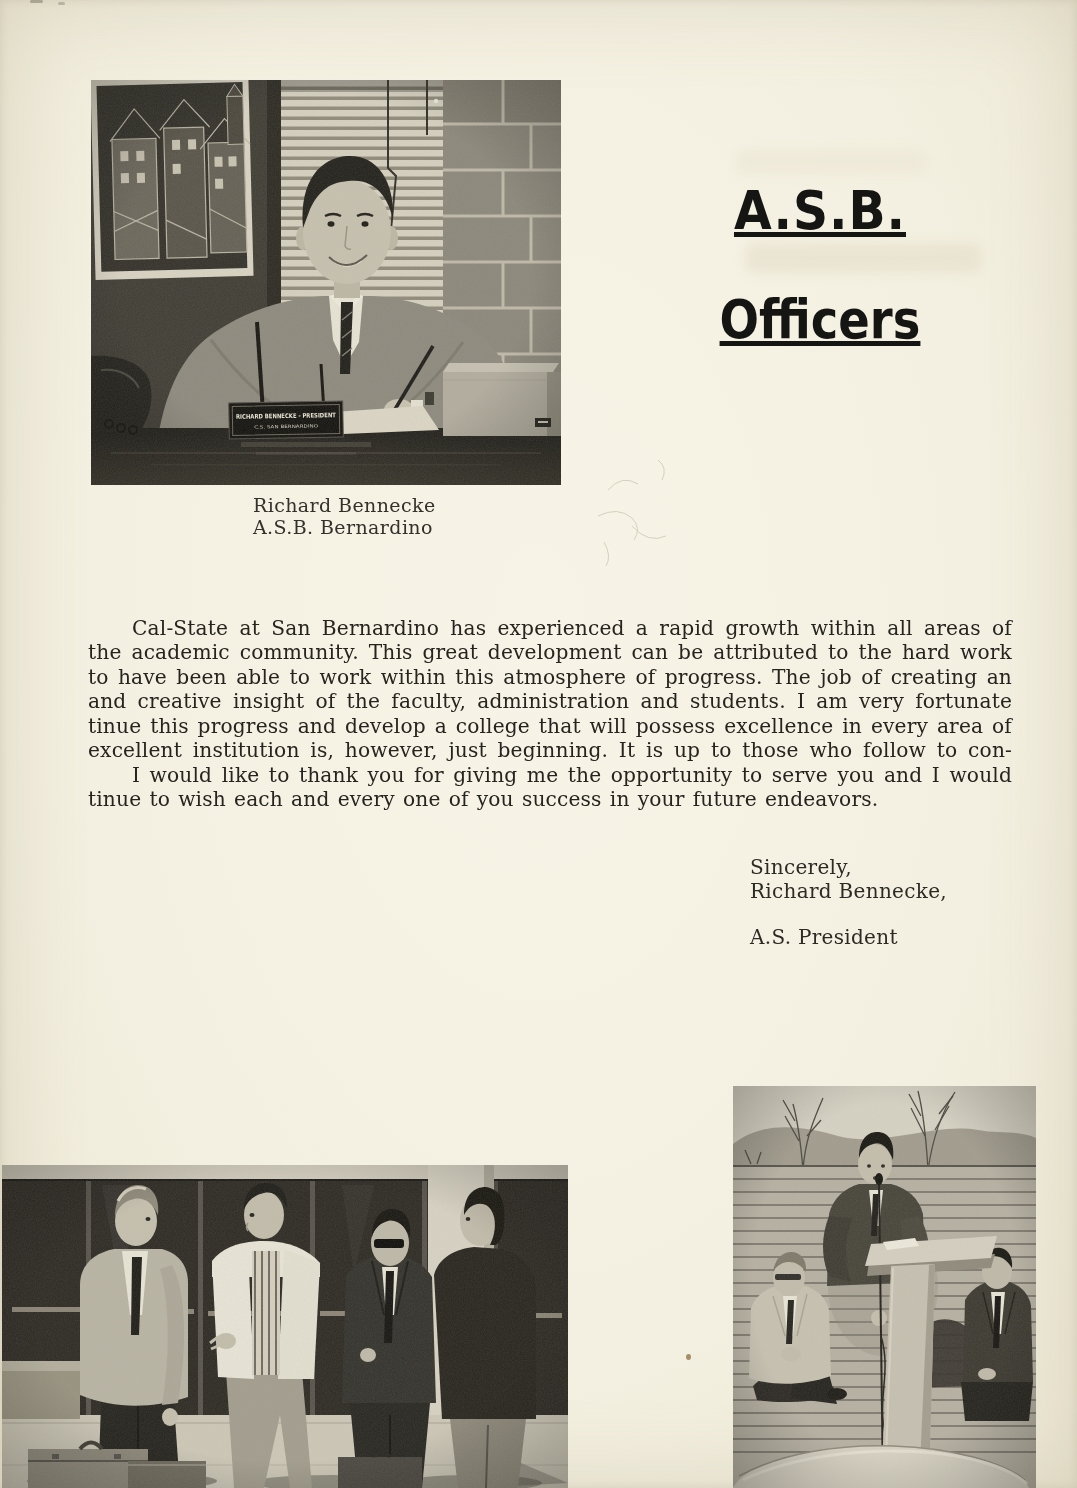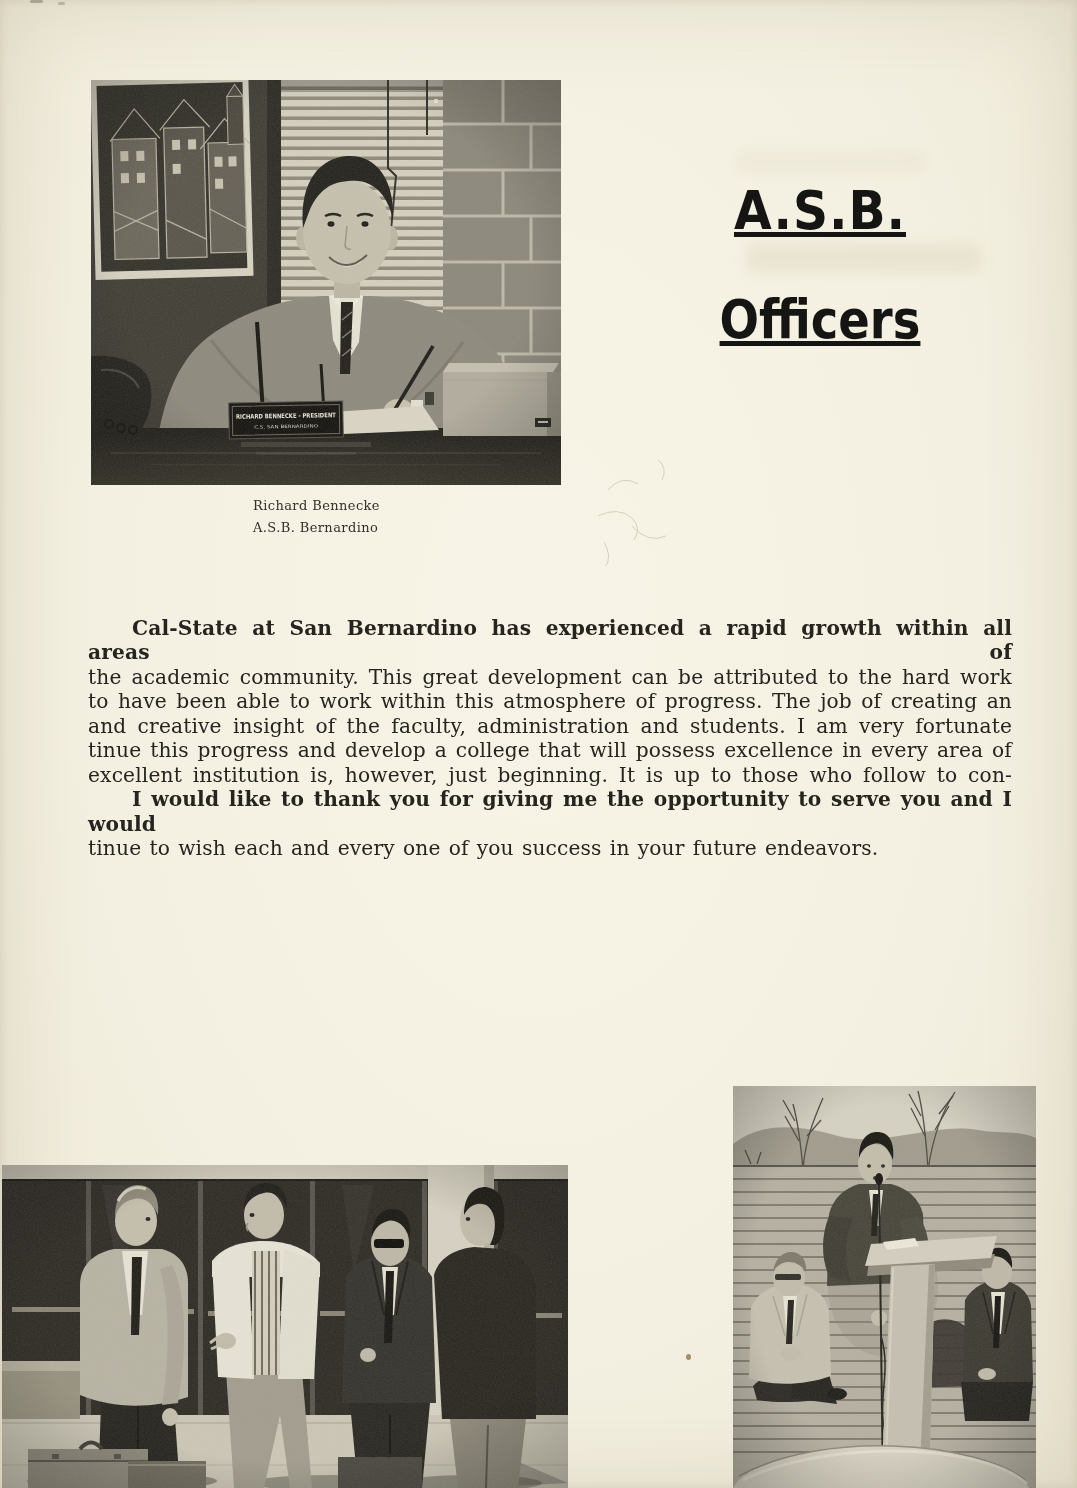--- a/index.html
+++ b/index.html
@@ -13,28 +13,28 @@
   .photo{position:absolute;display:block;}
   #photo-desk{left:91px;top:80px;width:470px;height:405px;}
   #photo-group{left:2px;top:1165px;width:566px;height:323px;}
   #photo-podium{left:733px;top:1086px;width:303px;height:402px;}
 
   .heading{position:absolute;left:620px;top:180px;width:400px;text-align:center;
     font-family:"DejaVu Sans","Liberation Sans",sans-serif;font-weight:bold;color:#151513;text-decoration:underline;}
   .heading .l1{font-size:53px;letter-spacing:1px;transform:scaleX(.92);transform-origin:center;}
   .heading .l2{font-size:54px;margin-top:47px;letter-spacing:0px;transform:scaleX(.86);transform-origin:center;}
 
-  .caption{position:absolute;left:253px;top:495px;font-size:13px;line-height:21.5px;
+  .caption{position:absolute;left:253px;top:495px;font-size:19px;line-height:21.5px;
     letter-spacing:.4px;color:#33312c;}
 
   .bodytext{position:absolute;left:88px;top:616px;width:924px;font-size:20.2px;
     line-height:24.45px;letter-spacing:.15px;word-spacing:1.6px;color:#26241f;}
   .bodytext .ln{min-height:24.45px;}
   .just{text-align:justify;text-align-last:justify;}
-  .indent{text-indent:44px;font-weight:bold;}
+  .indent{text-indent:44px;}
 
   .closing{position:absolute;left:750px;top:855px;font-size:20px;line-height:24px;
     letter-spacing:.3px;color:#2b2a25;}
   .closing .l3{margin-top:22px;}
 
   .ghost-bar{position:absolute;background:#e0dac3;border-radius:8px;filter:blur(6px);}
   #ghost-bar-1{left:746px;top:243px;width:236px;height:30px;opacity:.5;}
   #ghost-bar-2{left:736px;top:150px;width:190px;height:24px;opacity:.28;}
 
   #pencil-marks{position:absolute;left:588px;top:430px;width:150px;height:140px;}
@@ -236,20 +236,25 @@
     <div class="ln just indent">Cal-State at San Bernardino has experienced a rapid growth within all areas of</div>
     <div class="ln just">the academic community. This great development can be attributed to the hard work</div>
     <div class="ln just">to have been able to work within this atmosphere of progress. The job of creating an</div>
     <div class="ln just">and creative insight of the faculty, administration and students. I am very fortunate</div>
     <div class="ln just">tinue this progress and develop a college that will possess excellence in every area of</div>
     <div class="ln just">excellent institution is, however, just beginning. It is up to those who follow to con-</div>
     <div class="ln just indent">I would like to thank you for giving me the opportunity to serve you and I would</div>
     <div class="ln">tinue to wish each and every one of you success in your future endeavors.</div>
   </div>
 
+  <div class="closing">
+    <div>Sincerely,</div>
+    <div>Richard Bennecke,</div>
+    <div class="l3">A.S. President</div>
+  </div>
 
   <svg id="photo-group" class="photo" viewBox="0 0 566 323">
     <rect width="566" height="323" fill="#26231e"></rect>
     <rect x="0" y="0" width="566" height="14" fill="#cfcaba"></rect>
     <rect x="0" y="14" width="566" height="2" fill="#191713"></rect>
 
     <g>
       <rect x="0" y="16" width="566" height="236" fill="#2b2822"></rect>
       <g fill="#56524a">
         <rect x="84" y="16" width="5" height="236"></rect>

